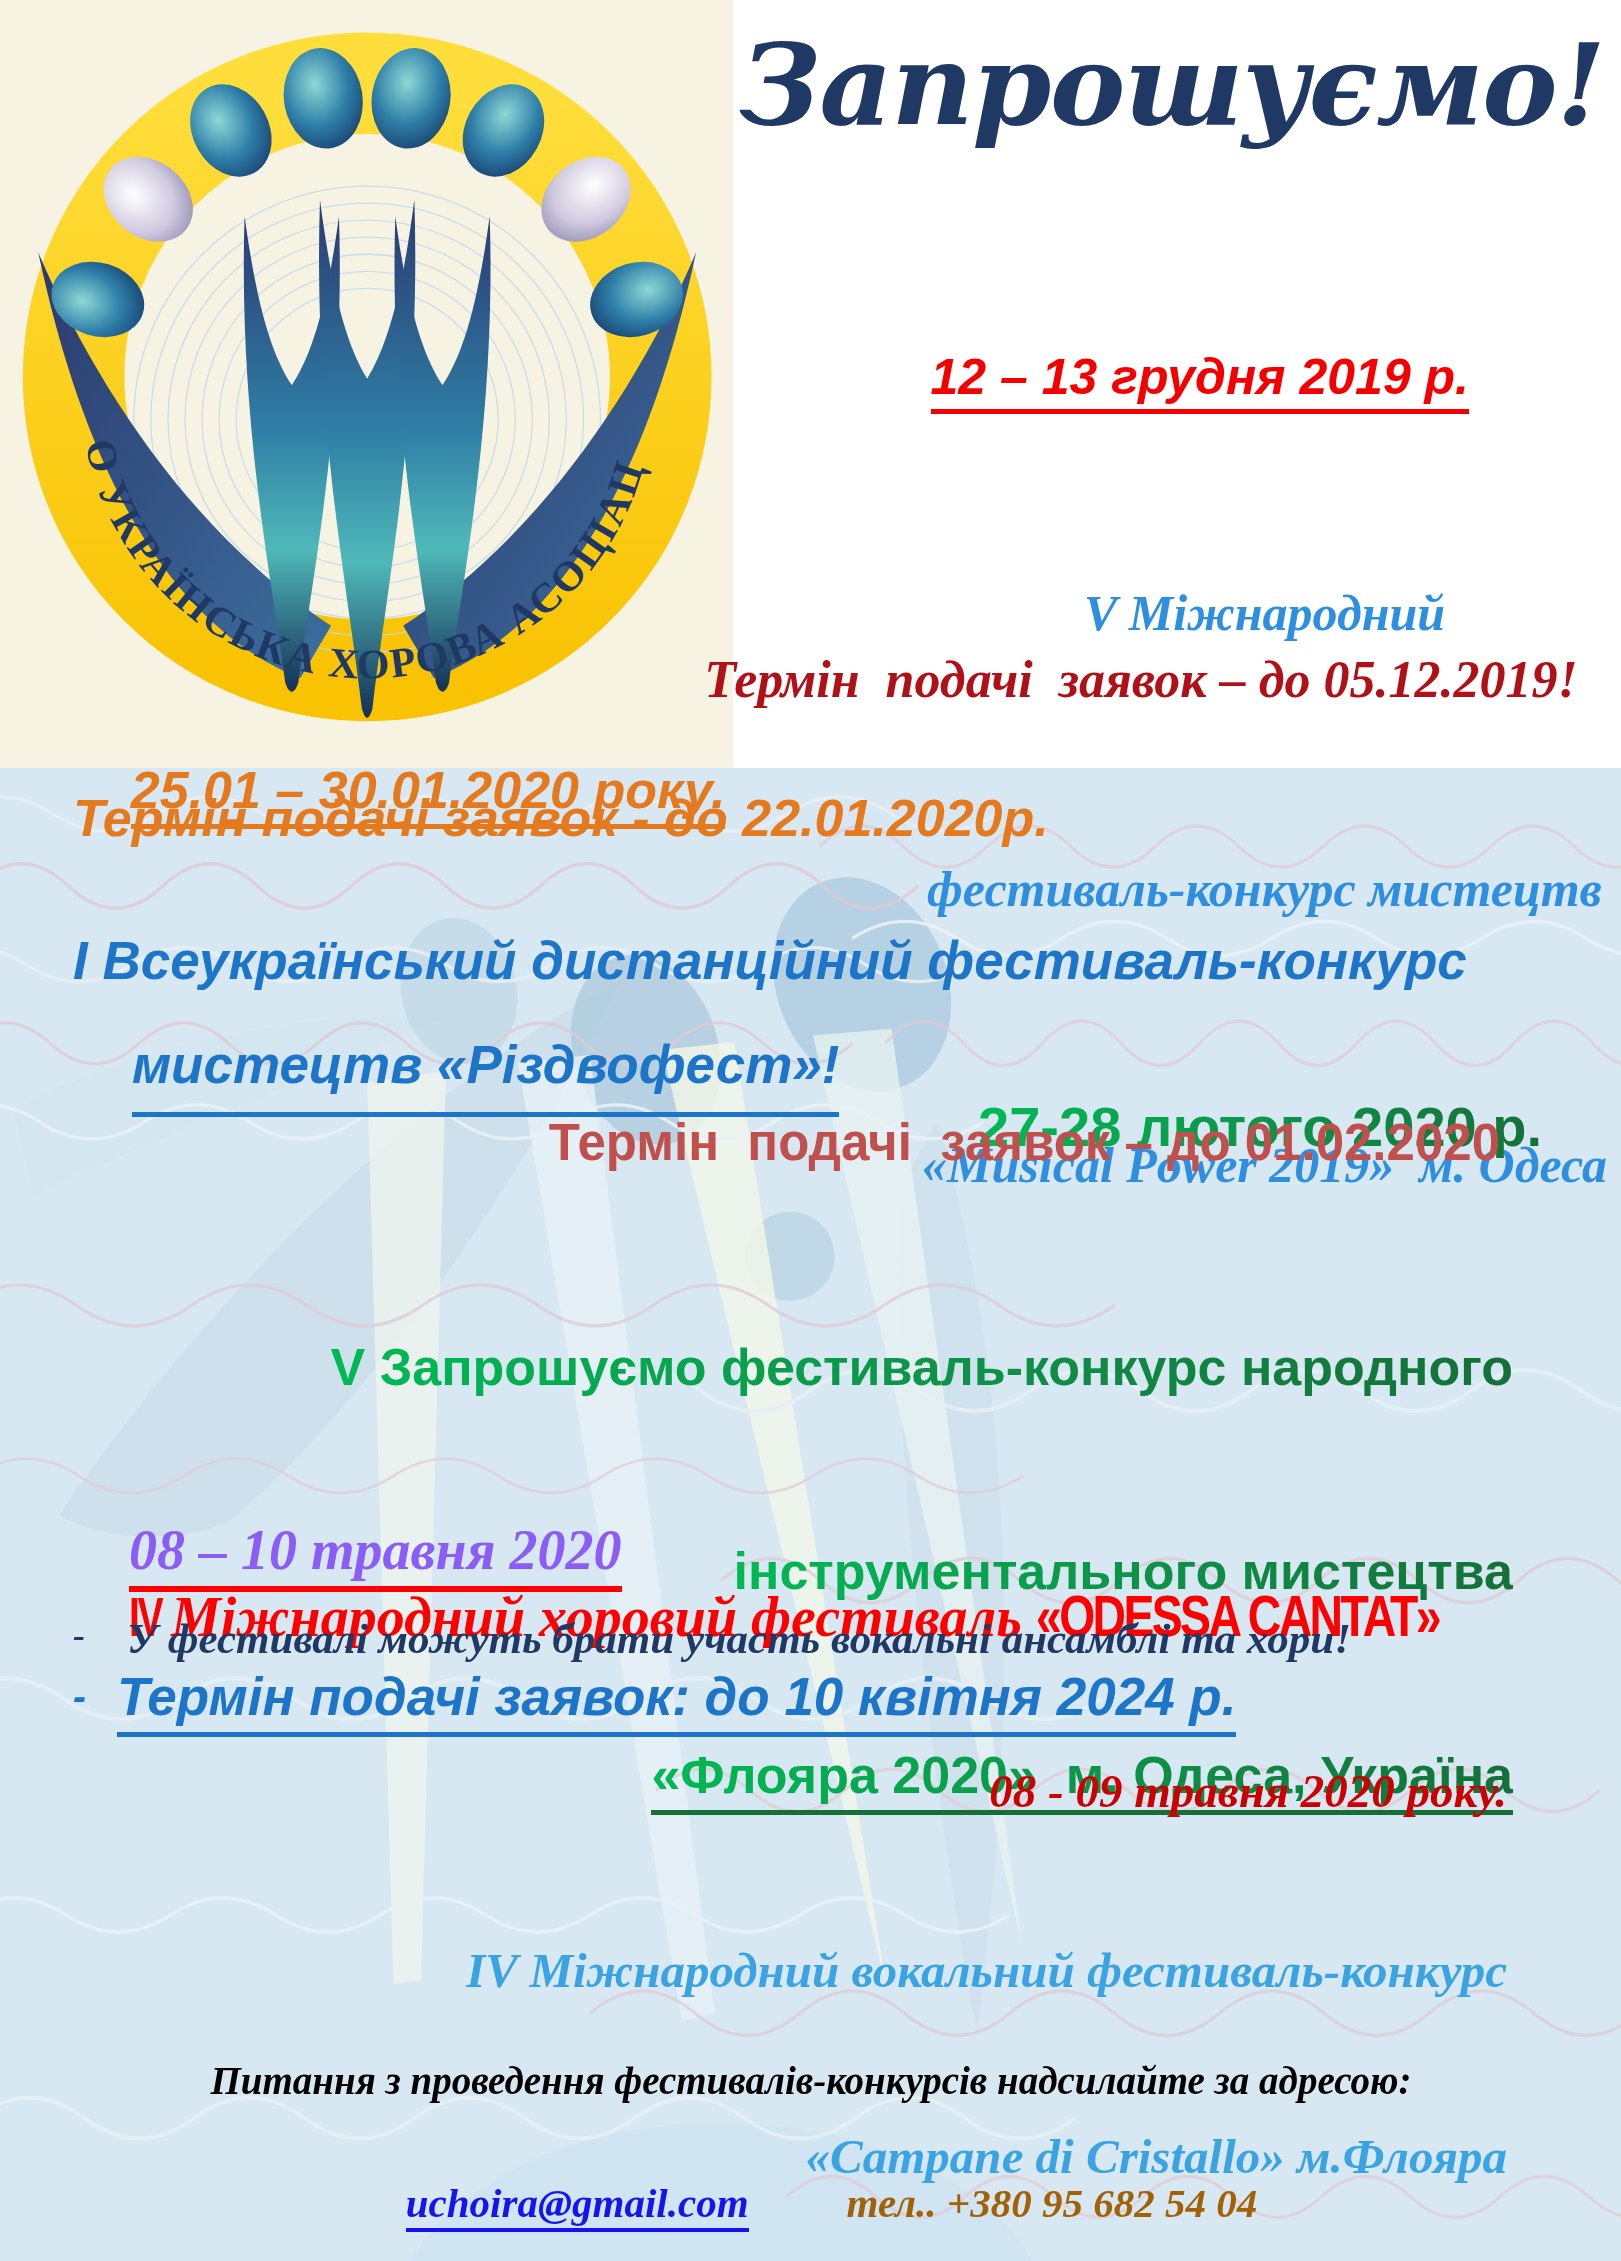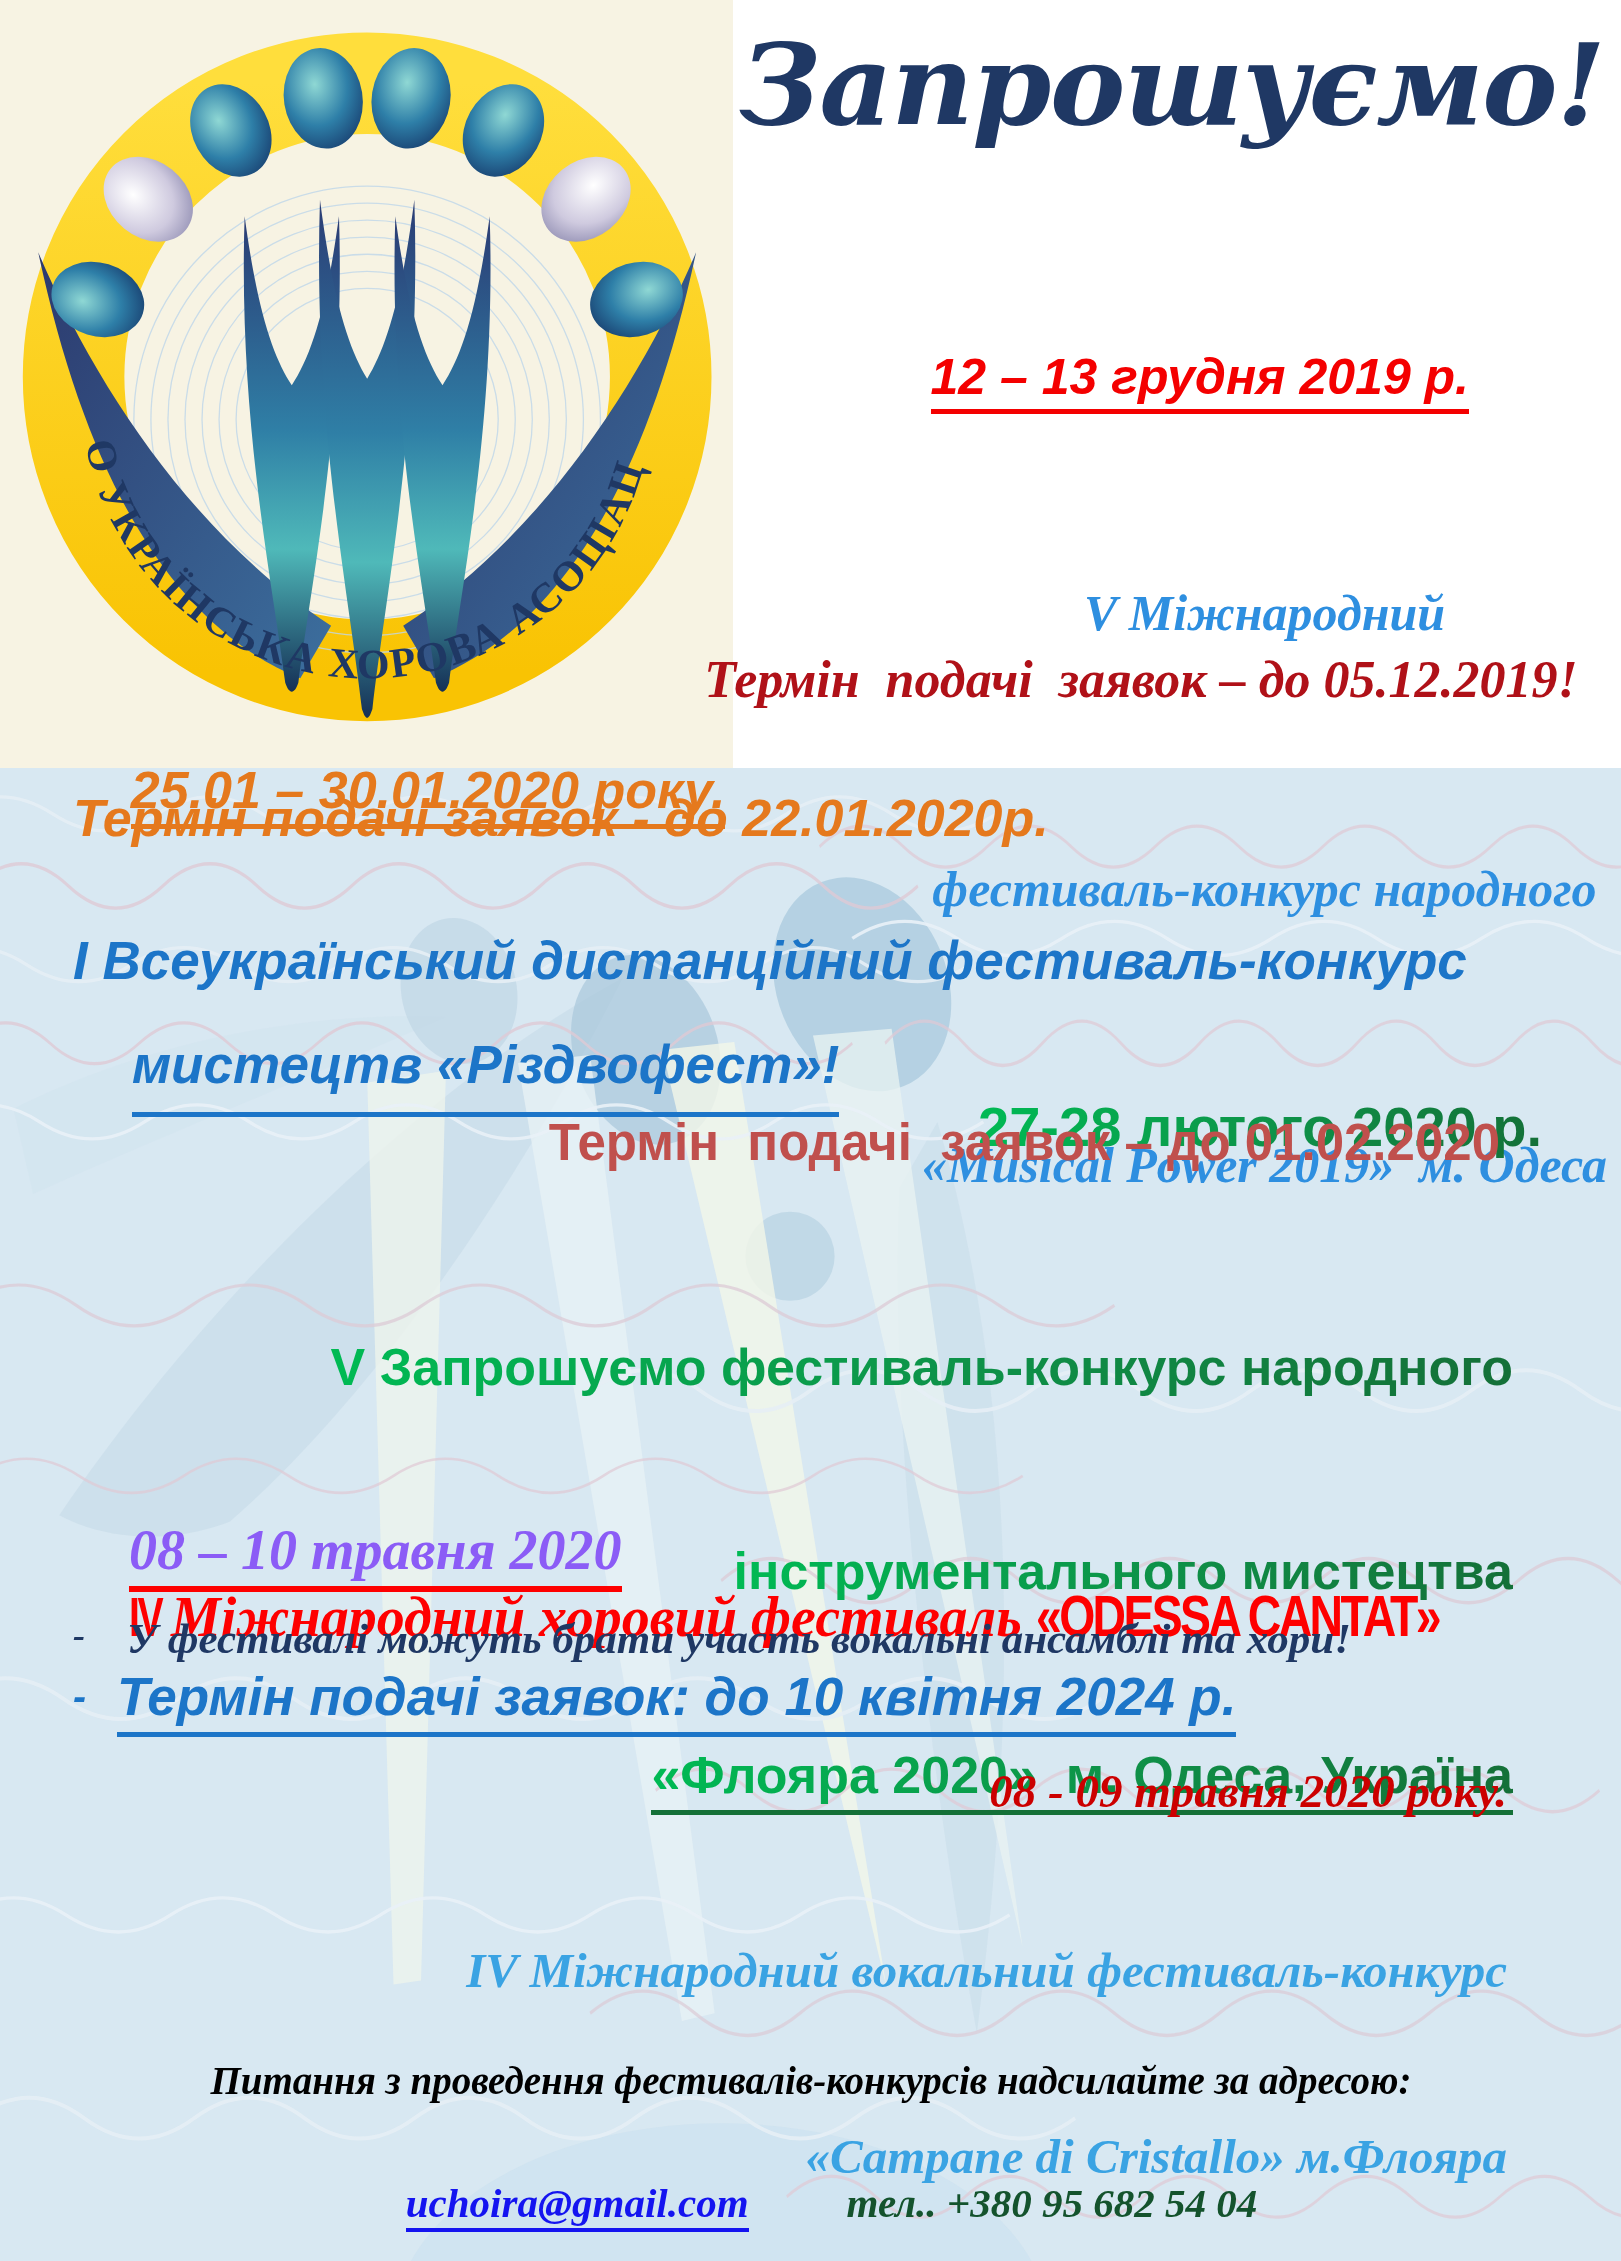--- a/index.html
+++ b/index.html
@@ -91,21 +91,21 @@
   .campane{left:0;top:1816px;width:1507px;text-align:right;
     font-family:"Liberation Serif",serif;font-style:italic;font-weight:bold;
     font-size:49px;color:#3AA3E3;line-height:62px;}
 
   .footer-line{left:0;width:1622px;text-align:center;
     font-family:"Liberation Serif",serif;font-style:italic;font-weight:bold;color:#000000;}
   .f1{top:1983px;font-size:39px;}
   .f2{top:2058px;font-size:39px;}
   .f3{top:2131px;font-size:41px;}
   .link{color:#1414F0;text-decoration:none;border-bottom:4.6px solid #1414F0;padding-bottom:1.3px;display:inline-block;}
-  .f3 .phone{margin-left:98px;color:#14532d;}
+  .f3 .phone{margin-left:98px;color:#a16207;}
 </style>
 </head>
 <body>
 
 <div class="poster">
 
   <div class="bg-top-white"></div>
   <div class="bg-cream"></div>
   <div class="bg-blue"></div>
 
@@ -212,21 +212,21 @@
   </svg>
 
   <div class="tb invite">Запрошуємо!</div>
 
   <div class="tb date1">
     <span class="u">12 – 13 грудня 2019 р.</span>
   </div>
 
   <div class="tb mp-block">
     <div>V Міжнародний</div>
-    <div>фестиваль-конкурс народного</div>
+    <div>фестиваль-конкурс мистецтв</div>
     <div>«Musical Power 2019»  м. Одеса</div>
   </div>
 
   <div class="tb deadline1">Термін  подачі  заявок – до 05.12.2019!</div>
 
   <div class="tb orange-date">
     <span class="u">25.01 – 30.01.2020 року.</span>
   </div>
   <div class="tb orange-deadline">Термін подачі заявок - до 22.01.2020р.</div>
   <div class="tb rizd1">І Всеукраїнський дистанційний фестиваль-конкурс</div>

